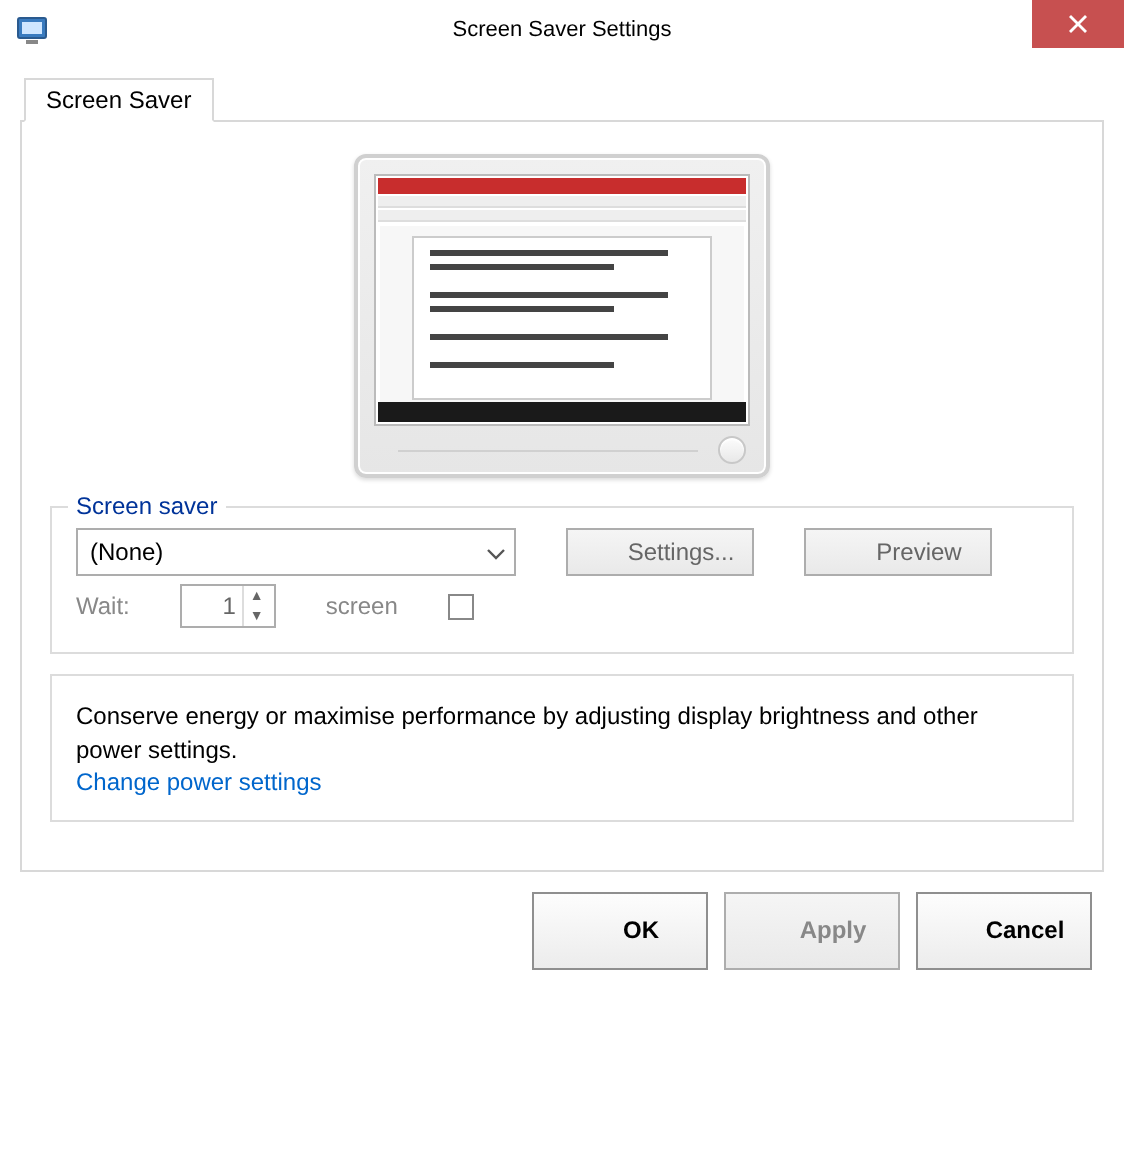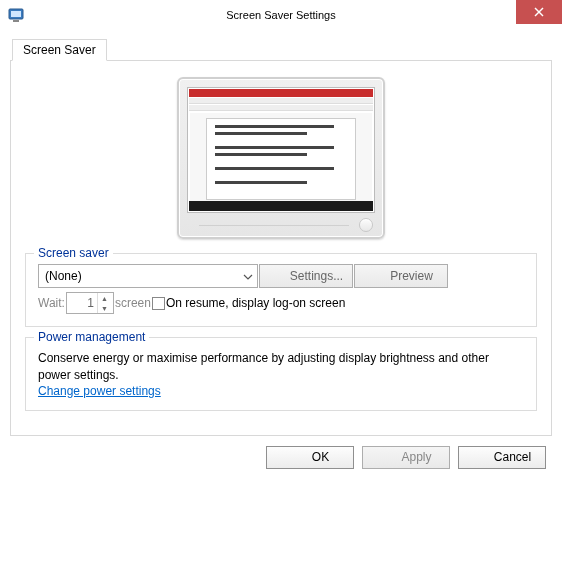--- a/index.html
+++ b/index.html
@@ -29,38 +29,38 @@
 .monitor .screen .doc-page .line.gap { background:transparent;}
 .monitor .screen .doc-page .line.short { width:70%; }
 .monitor .screen .doc-page .line.med { width:90%; }
 .monitor .screen .taskbar { position:absolute; bottom:1px; left:1px; right:1px; height:10px; background:#1a1a1a; }
 .monitor .power-btn { position: absolute; right: 10px; bottom: 5px; width: 14px; height: 14px; border-radius: 50%; border: 1px solid #c8c8c8; background: linear-gradient(#fcfcfc,#e8e8e8); box-shadow: inset 0 1px 1px #fff; }
 .monitor .stand-line { position:absolute; left: 20px; right: 34px; bottom: 11px; height:1px; background:#d0d0d0;}
 
 .group { border: 1px solid #dcdcdc; padding: 10px 12px 12px 12px; margin-bottom: 10px; position: relative; }
 .group .legend { position: absolute; top: -8px; left: 8px; background: #fff; padding: 0 4px; color: #003399; font-size: 12px; }
 
-.row { display: flex; align-items: center; gap: 1px; }
+.row { display: flex; align-items: center; gap: 25px; }
 .dd { flex: 0 0 220px; height: 24px; border: 1px solid #adadad; background: #fff; display:flex; align-items:center; padding: 0 22px 0 6px; position:relative; }
 .dd .chev { position:absolute; right:4px; top:50%; transform:translateY(-50%);}
 .btn { width: 94px; height: 24px; border: 1px solid #adadad; background: linear-gradient(#f5f5f5,#e9e9e9); font-size: 12px; color:#666; display:inline-flex; align-items:center; justify-content:center;padding-left:21px; }
 .btn.enabled { color:#000; background: linear-gradient(#fdfdfd,#ececec); border-color: #8f8f8f; }
 .row2 { margin-top: 4px; }
 .spinner { width: 48px; height: 22px; border:1px solid #adadad; display:flex; align-items:center; }
 .spinner input { border:none; width: 30px; text-align:right; font-size:12px; padding-right:3px; outline:none; color:#666; }
 .spinner .arrows { width: 14px; height: 20px; display:flex; flex-direction:column; border-left:1px solid #ddd; }
 .spinner .arrows div { flex:1; display:flex; align-items:center; justify-content:center; font-size:7px; color:#666; line-height:1; }
 .lbl-muted { color:#888; }
 .chk { width:13px; height:13px; border:1px solid #888; background:#fff; display:inline-block; }
 
 .pm-text { color:#000; line-height:1.4; margin: 2px 0 0 0; }
-.link { color:#0066cc; text-decoration:underline; cursor:pointer;margin-top:24px; }
+.link { color:#0066cc; cursor:pointer;margin-top:24px; }
 
 .footer { display:flex; justify-content:flex-end; gap:8px; padding: 10px 16px; }
-.footer .btn { width: 88px; height: 23px; }
+.footer .btn { width: 88px; height: 39px; font-weight: bold; }
 .footer .btn.apply { color:#888; }
 </style>
 </head>
 <body>
 
 <div class="titlebar">
   <span class="app-icon">
     <svg width="18" height="18" viewBox="0 0 18 18">
         <rect x="1" y="3" width="14" height="10" rx="1" fill="#3a7bbf" stroke="#2a5a8f"></rect>
         <rect x="3" y="5" width="10" height="6" fill="#cfe6ff"></rect>
@@ -127,26 +127,24 @@
           <span class="lbl-muted">Wait:</span>
           <div class="spinner">
             <input type="text" value="1" style="">
             <div class="arrows">
               <div>▲</div>
               <div>▼</div>
             </div>
           </div>
           <span class="lbl-muted">screen</span>
           <span class="chk"></span>
-          <span>On resume, display log-on screen</span>
         </div>
       </div>
 
       <div class="group">
-        <span class="legend">Power management</span>
         <div class="pm-text">Conserve energy or maximise performance by adjusting display brightness and other power settings.</div>
         <span class="link">Change power settings</span>
       </div>
 
     </div>
   </div>
 </div>
 
 <div class="footer">
   <div class="btn enabled">OK</div>

